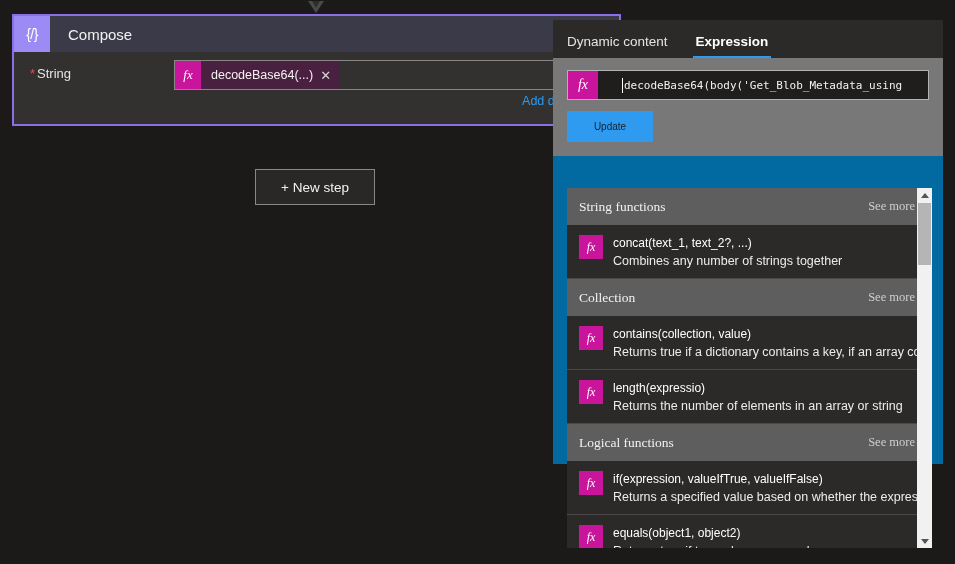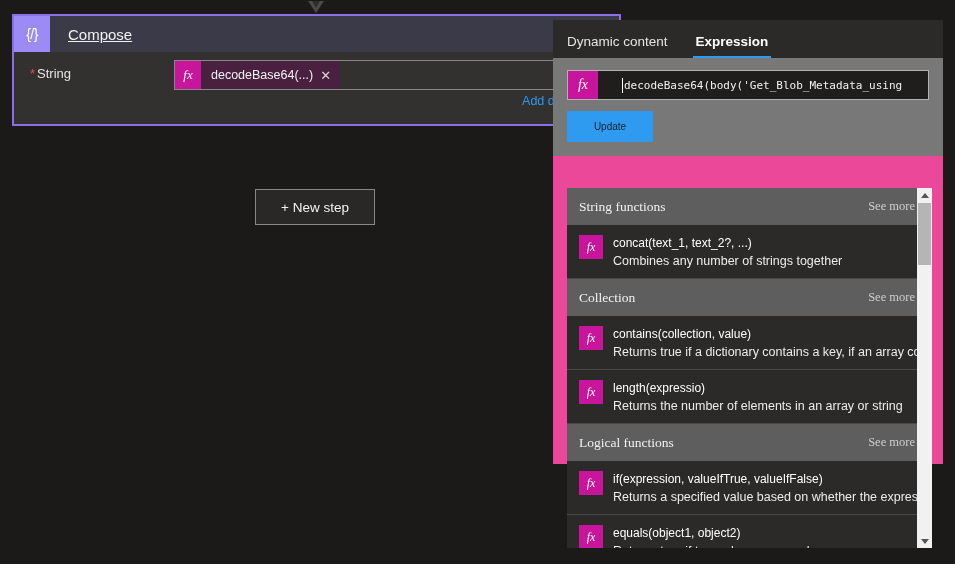--- a/index.html
+++ b/index.html
@@ -27,21 +27,21 @@
   .compose-header {
     height: 36px; background: #3b3a48; display: flex; align-items: center;
   }
   .compose-icon {
     width: 36px; height: 36px; background: #9d8bf5;
     display: flex; align-items: center; justify-content: center;
     color: #ffffff; font-size: 14px; font-family: "Liberation Sans", sans-serif;
     letter-spacing: -0.5px;
   }
   .compose-title {
-    margin-left: 18px; color: #f3f2f1; font-size: 15px; text-decoration: underline;
+    margin-left: 18px; color: #f3f2f1; font-size: 15px;
   }
   .compose-body { position: relative; height: 73px; }
   .inputs-label {
     position: absolute; left: 16px; top: 14px;
     color: #e6e4e2; font-size: 13px;
   }
   .req-star { color: #e74856; font-size: 13px; margin-right: 2px; }
 
   .token-field {
     position: absolute; left: 160px; top: 8px; right: 0px; height: 30px;
@@ -65,27 +65,27 @@
   }
   .add-dynamic {
     position: absolute; right: 8px; top: 42px;
     color: #2e9bf0; font-size: 12.5px; white-space: nowrap;
   }
 
   
   .new-step {
     position: absolute; left: 255px; top: 169px; width: 120px; height: 36px;
     background: #292827; border: 1px solid #8a8886; color: #f3f2f1;
-    font-size: 13.5px; display: flex; align-items: center; justify-content: center; margin-top: 20px;
+    font-size: 13.5px; display: flex; align-items: center; justify-content: center;
   }
 
   
   .flyout {
     position: absolute; left: 553px; top: 20px; width: 390px; height: 444px;
-    background: #ec4899;
+    background: #0369a1;
   }
   .flyout-tabs {
     height: 38px; background: #2b2a29; display: flex; align-items: flex-end;
     padding-left: 14px; gap: 28px;
   }
   .tab {
     position: relative; color: #e6e4e2; font-size: 13.5px;
     padding-bottom: 9px;
   }
   .tab.active { font-weight: bold; color: #ffffff; }

